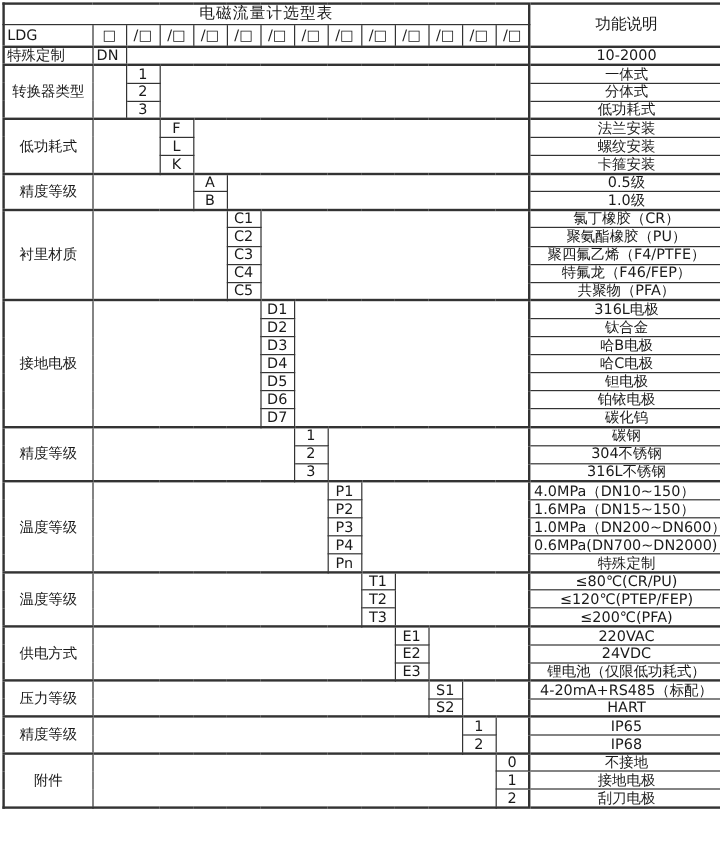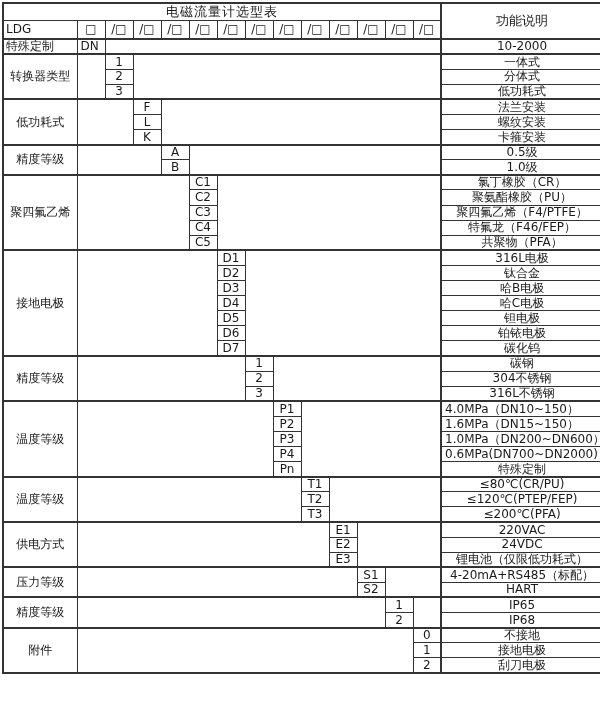--- a/index.html
+++ b/index.html
@@ -112,21 +112,21 @@
           <td class="spacer" rowspan="2" colspan="3"></td>
           <td class="code">A</td>
           <td class="spacer" rowspan="2" colspan="9"></td>
           <td class="fn">0.5级</td>
         </tr>
         <tr>
           <td class="code">B</td>
           <td class="fn">1.0级</td>
         </tr>
         <tr class="sec-start">
-          <td class="cat" rowspan="5">聚四氟乙烯</td>
+          <td class="cat" rowspan="5">衬里材质</td>
           <td class="spacer" rowspan="5" colspan="4"></td>
           <td class="code">C1</td>
           <td class="spacer" rowspan="5" colspan="8"></td>
           <td class="fn">氯丁橡胶（CR）</td>
         </tr>
         <tr>
           <td class="code">C2</td>
           <td class="fn">聚氨酯橡胶（PU）</td>
         </tr>
         <tr>

